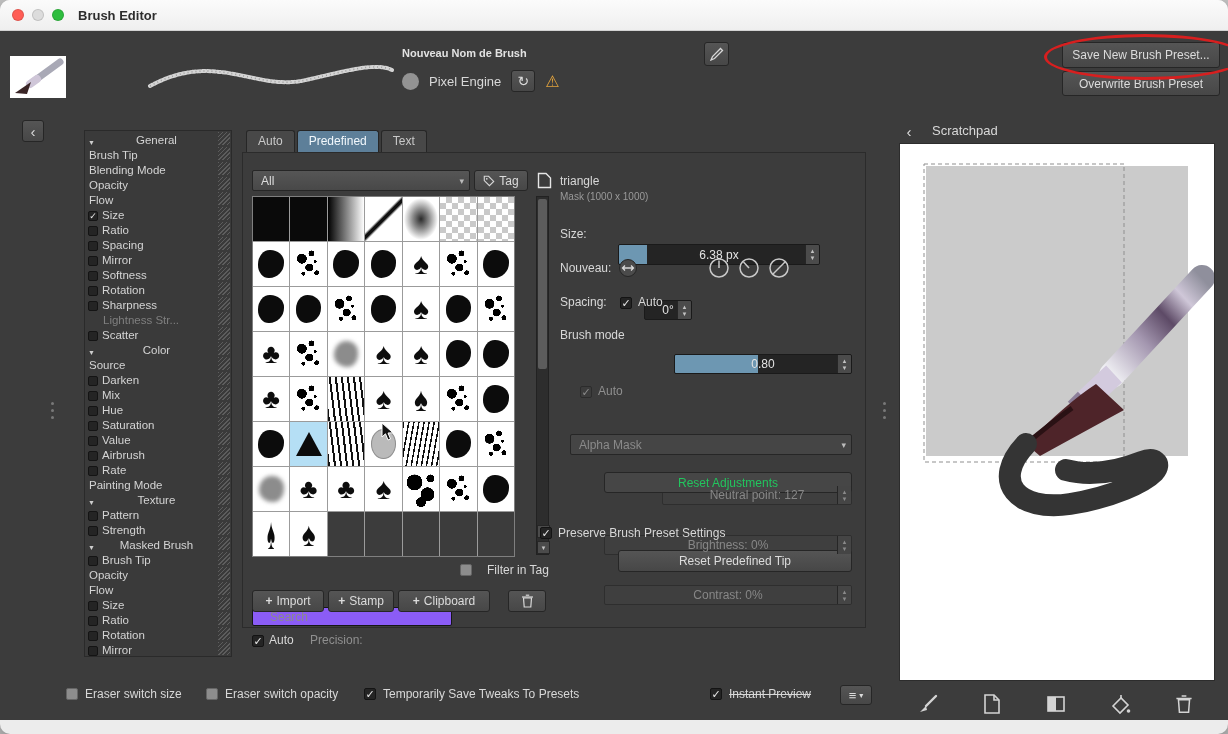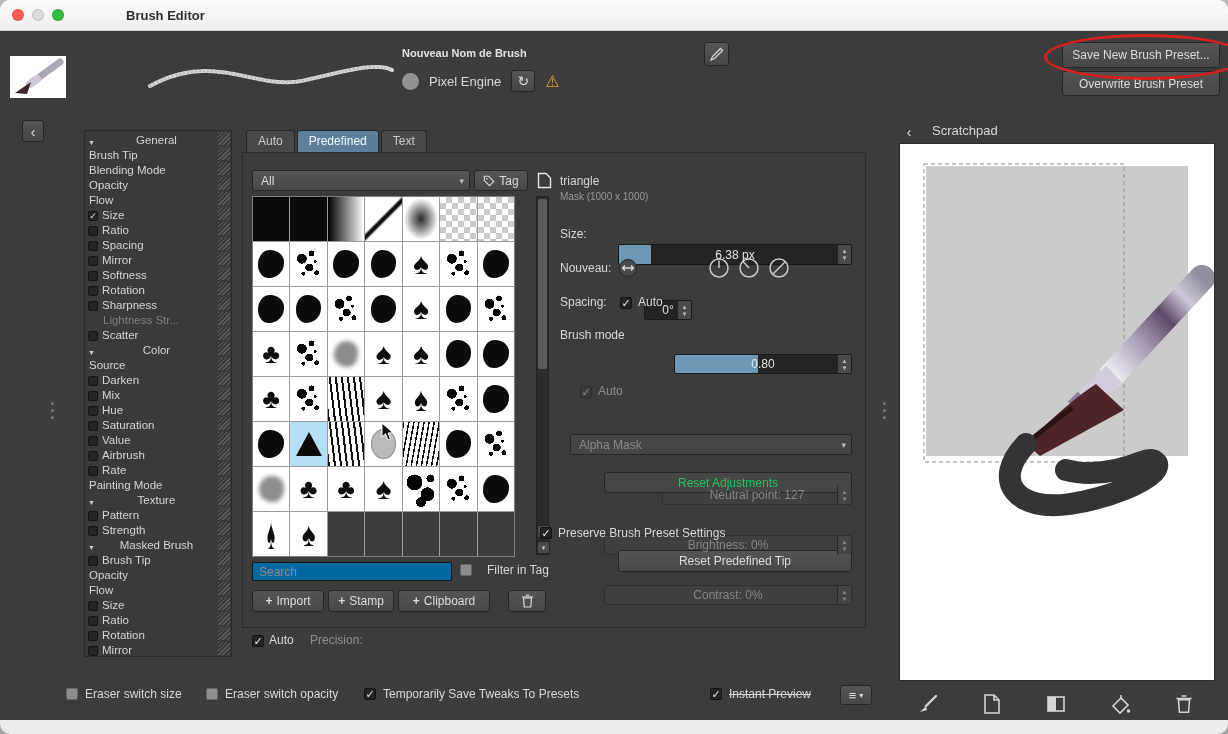--- a/index.html
+++ b/index.html
@@ -1,18 +1,18 @@
 <!DOCTYPE html>
 <html><head>
 <meta charset="utf-8">
 <style>
   html,body{margin:0;padding:0;background:#c9c9c9;font-family:"Liberation Sans","DejaVu Sans",sans-serif;}
   .window{position:relative;width:1228px;height:734px;background:#ececec;overflow:hidden;border-radius:10px;box-shadow:0 8px 28px rgba(0,0,0,.45);}
   
-  .titlebar{position:absolute;top:0;left:0;width:1228px;height:30px;background:linear-gradient(#fbfbfb,#efefef);border-bottom:1px solid #d2d2d2;display:flex;align-items:center;z-index:4;gap:48px;}
+  .titlebar{position:absolute;top:0;left:0;width:1228px;height:30px;background:linear-gradient(#fbfbfb,#efefef);border-bottom:1px solid #d2d2d2;display:flex;align-items:center;z-index:4;}
   .traffic{display:flex;gap:8px;padding-left:12px;}
   .tl{width:12px;height:12px;border-radius:50%;border:1px solid rgba(0,0,0,.12);box-sizing:border-box;}
   .tl.red{background:#ff5d55;} .tl.yellow{background:#dcdcdc;} .tl.green{background:#2ebd3e;}
   .wtitle{font-weight:bold;font-size:13px;color:#2d2d2d;margin-left:14px;}
   
   .content{position:absolute;top:30px;left:0;width:1228px;height:690px;background:#3c3c3c;color:#d8d8d8;font-size:12px;}
   .abs{position:absolute;}
   .lbl{color:#d8d8d8;font-size:12px;white-space:nowrap;}
   .lbl.dim{color:#8f8f8f;}
   .lbl.small{font-size:10px;color:#9a9a9a;}
@@ -71,21 +71,21 @@
   .trishape{width:0;height:0;border-left:13px solid transparent;border-right:13px solid transparent;border-bottom:24px solid #0b0b0b;}
   .g{color:#0d0d0d;font-size:30px;line-height:1;}
   .g-pine{font-size:26px;transform:scaleY(1.3);}
   .g-thintree{font-size:30px;transform:scale(.5,1.5);}
   .g-leaf{font-size:27px;}
   
   .sb-track{background:#2d2d2d;border:1px solid #222;box-sizing:border-box;}
   .sb-thumb{position:absolute;left:1px;right:1px;background:#5c5c5c;border-radius:2px;}
   .sb-btn{position:absolute;left:0;width:13px;height:13px;background:#4b4b4b;border:1px solid #262626;box-sizing:border-box;display:flex;align-items:center;justify-content:center;font-size:6px;color:#c3c3c3;}
   
-  .search{background:#0369a1;border:1px solid #161616;color:#ddd;font-size:12px;padding:2px 6px;box-sizing:border-box;border-radius:2px;outline:none;}
+  .search{background:#8b5cf6;border:1px solid #161616;color:#ddd;font-size:12px;padding:2px 17px;box-sizing:border-box;border-radius:2px;outline:none;margin-top:45px;}
   .search::placeholder{color:#8b8b8b;}
   
   .iconbtn{display:flex;align-items:center;justify-content:center;background:linear-gradient(#555,#474747);border:1px solid #262626;border-radius:3px;color:#dcdcdc;box-sizing:border-box;}
   .dot-handle{width:4px;display:flex;flex-direction:column;gap:4px;align-items:center;}
   .dot-handle b{width:3px;height:3px;border-radius:50%;background:#787878;}
   .warn{color:#e2a33d;font-size:16px;}
   .engine-dot{width:17px;height:17px;border-radius:50%;background:#939393;}
   .strike{text-decoration:line-through;}
   .annotation{border:3px solid #d81f1f;border-radius:50%;z-index:50;pointer-events:none;}
   .scratch-canvas{background:#fff;box-shadow:0 0 0 1px #2c2c2c;}
@@ -470,21 +470,21 @@
           <path d="M 2.5 4 H 10.5 L 9.8 13 H 3.2 Z" fill="none" stroke="#d8d8d8" stroke-width="1.2"></path>
           <line x1="1" y1="3" x2="12" y2="3" stroke="#d8d8d8" stroke-width="1.2"></line>
           <line x1="4.8" y1="1.2" x2="8.2" y2="1.2" stroke="#d8d8d8" stroke-width="1.2"></line>
         </svg>
       </div>
 
       <div class="abs lbl" style="left:318px;top:44px;">triangle</div>
       <div class="abs lbl small" style="left:318px;top:61px;">Mask (1000 x 1000)</div>
 
       <div class="abs lbl" style="left:318px;top:97px;">Size:</div>
-      <div class="abs field" style="left:376px;top:93px;width:234px;height:21px;">
+      <div class="abs field" style="left:376px;top:93px;width:202px;height:21px;">
         <div class="fill" style="width: 14%;"></div>
         <span class="val">6.38 px</span>
         <div class="spin">
             <span>▲</span>
             <span>▼</span>
           </div>
       </div>
 
       <div class="abs lbl" style="left:318px;top:131px;">Nouveau:</div>
       <div class="abs" style="left:376px;top:128px;">

